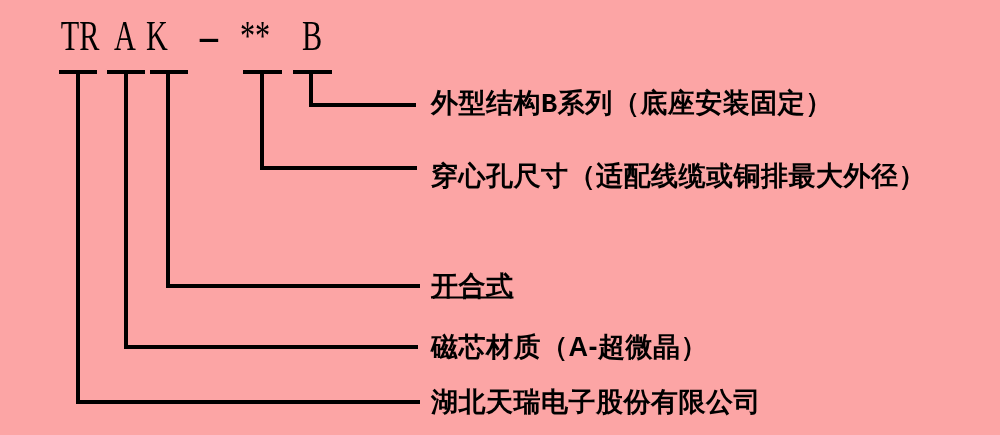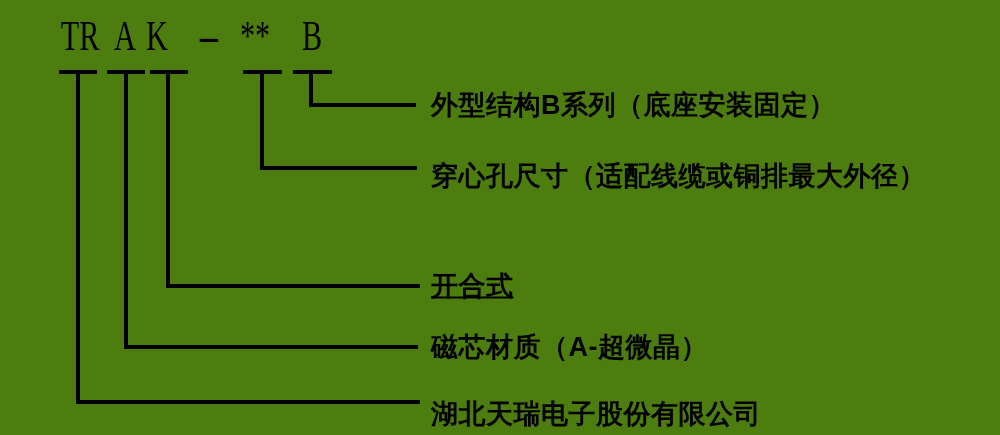--- a/index.html
+++ b/index.html
@@ -4,21 +4,21 @@
 <style>
   html, body {
     margin: 0;
     padding: 0;
     background: #ffffff;
   }
   .stage {
     position: relative;
     width: 1000px;
     height: 435px;
-    background: #4d7c0f;
+    background: #fca5a5;
     overflow: hidden;
     font-family: "Liberation Sans", sans-serif;
   }
 
   
   .code-token {
     position: absolute;
     top: 15px;
     font-family: "Liberation Serif", "DejaVu Serif", serif;
     font-size: 42px;
@@ -75,25 +75,25 @@
     position: absolute;
     left: 431px;
     transform: translateY(-50%);
     font-size: 27px;
     font-weight: 600;
     line-height: 1;
     color: #000000;
     white-space: nowrap;
     letter-spacing: 0.5px;
   }
-  .lbl-b    { top: 105px; }
+  .lbl-b    { top: 105px; font-family: Liberation Mono, monospace; }
   .lbl-star { top: 176px; }
   .lbl-k    { top: 286px; text-decoration: underline; }
   .lbl-a    { top: 347px; }
-  .lbl-tr   { top: 414px; }
+  .lbl-tr   { top: 402px; }
 </style>
 </head>
 <body>
 
 <div class="stage">
 
   <span class="code-token tok-tr">TR</span>
   <span class="code-token tok-a">A</span>
   <span class="code-token tok-k">K</span>
   <span class="code-token tok-dash">-</span>

